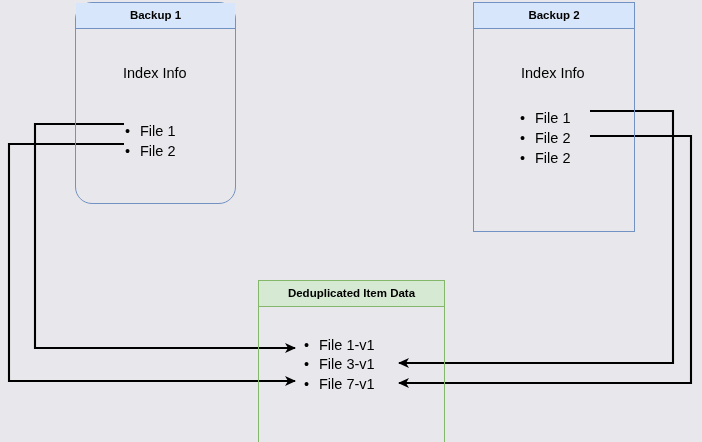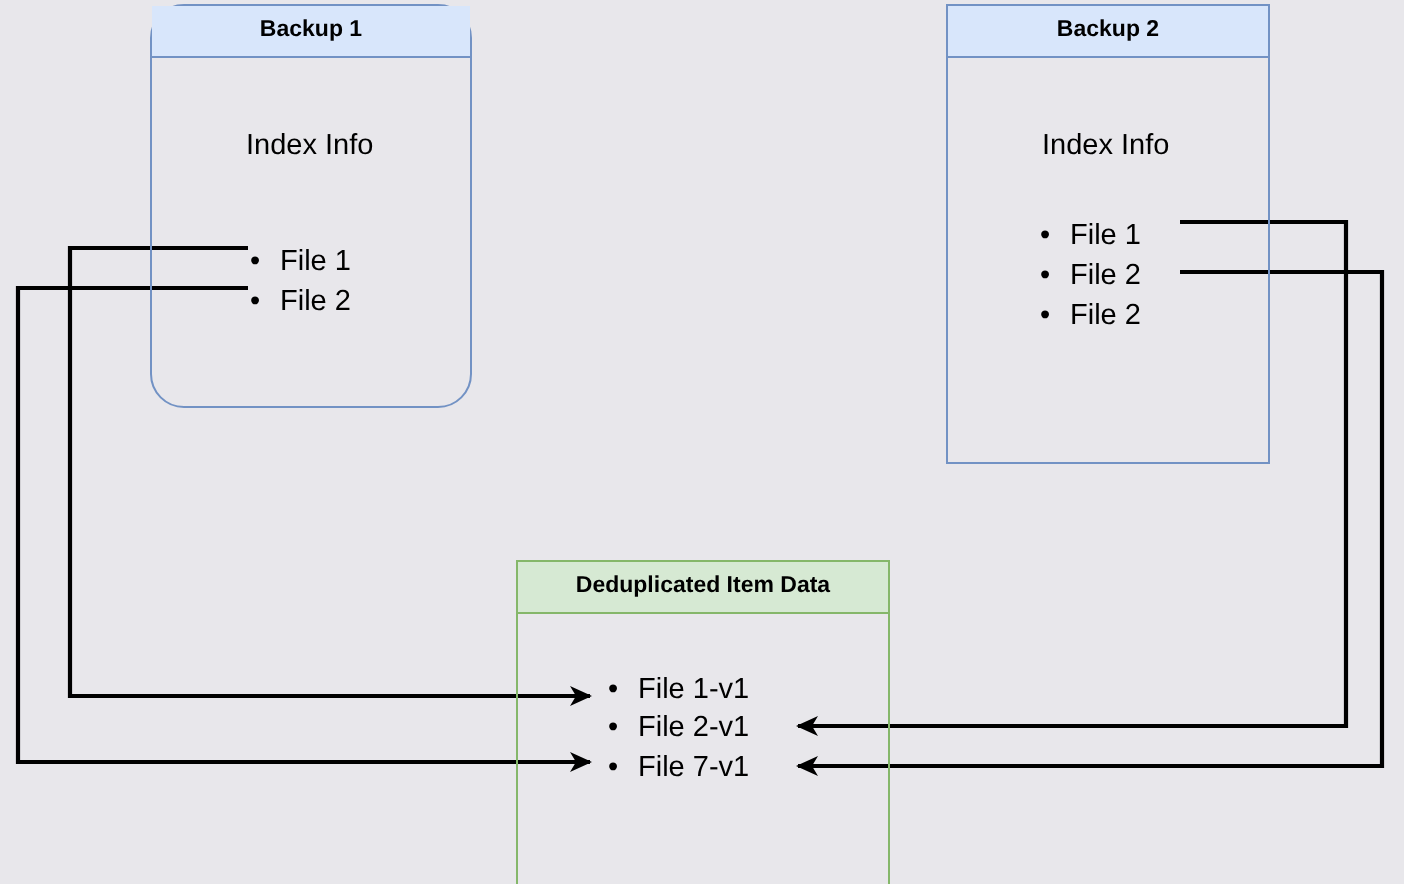--- a/index.html
+++ b/index.html
@@ -135,19 +135,19 @@
         <li>File 2</li>
       </ul>
     </div>
   </div>
 
   <div class="node node-green" style="left:258px; top:280px; width:187px; height:166px;">
     <div class="node-header">Deduplicated Item Data</div>
     <div class="node-body">
       <ul class="filelist ded" style="left:44px; top:29px;">
         <li>File 1-v1</li>
-        <li>File 2-v1</li>
+        <li>File 3-v1</li>
         <li>File 7-v1</li>
       </ul>
     </div>
   </div>
 
 </div>
 
 </body></html>

